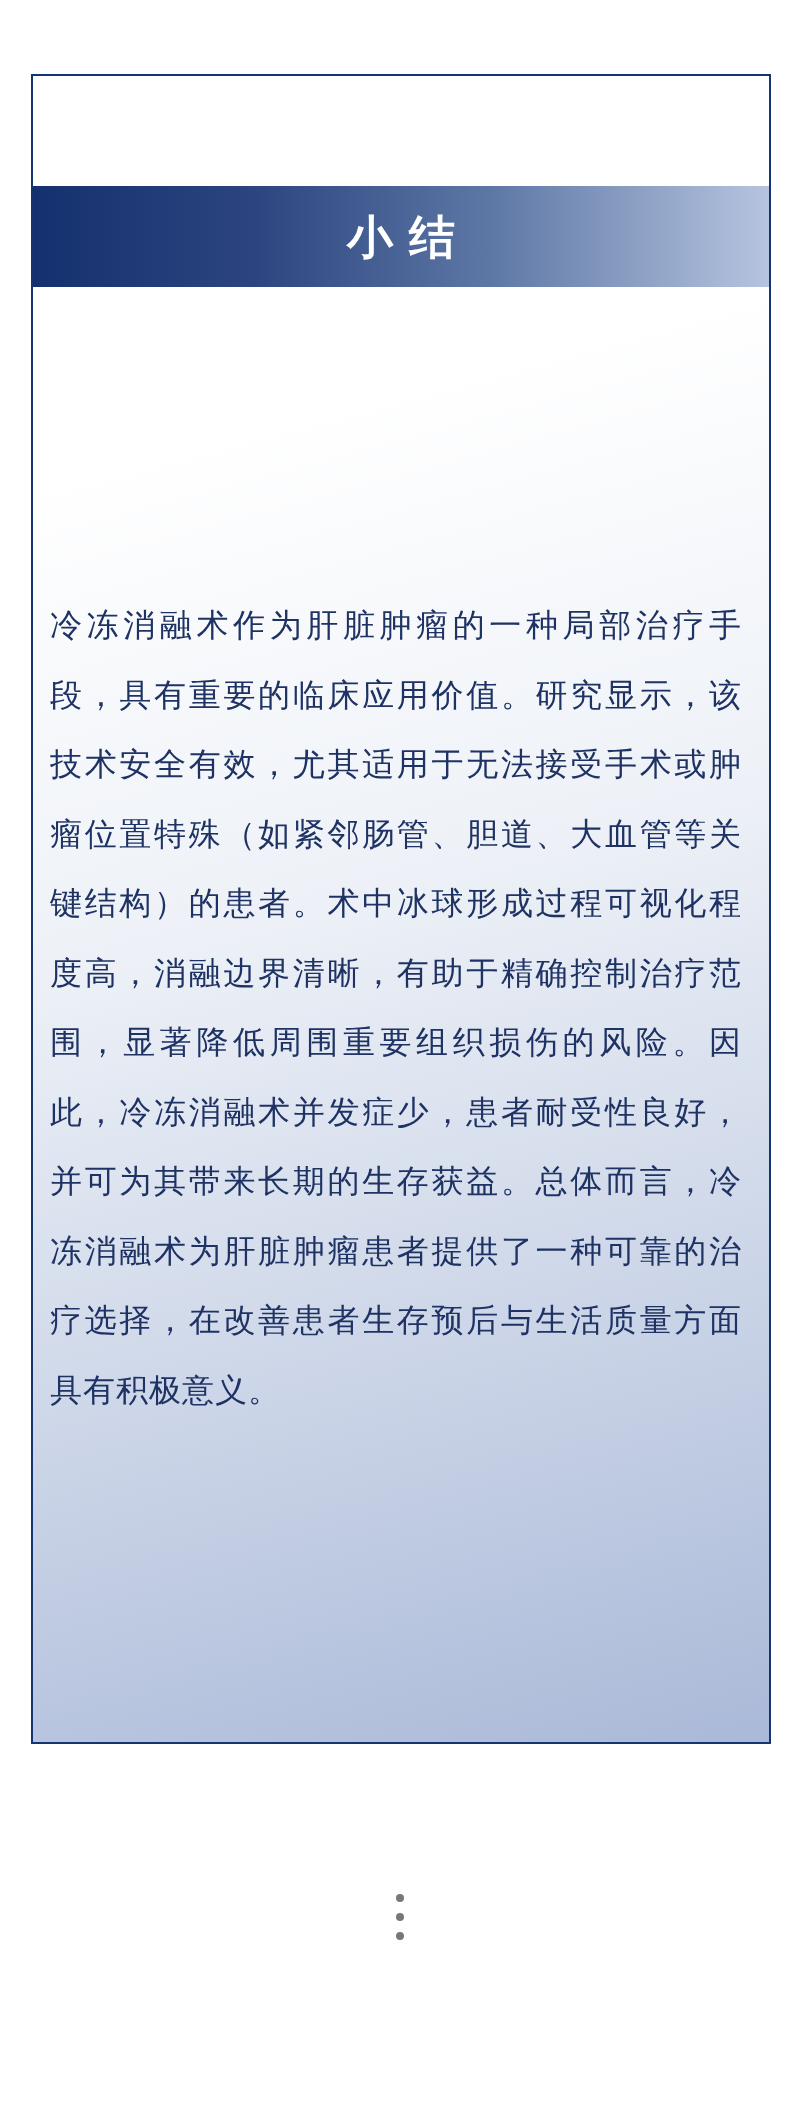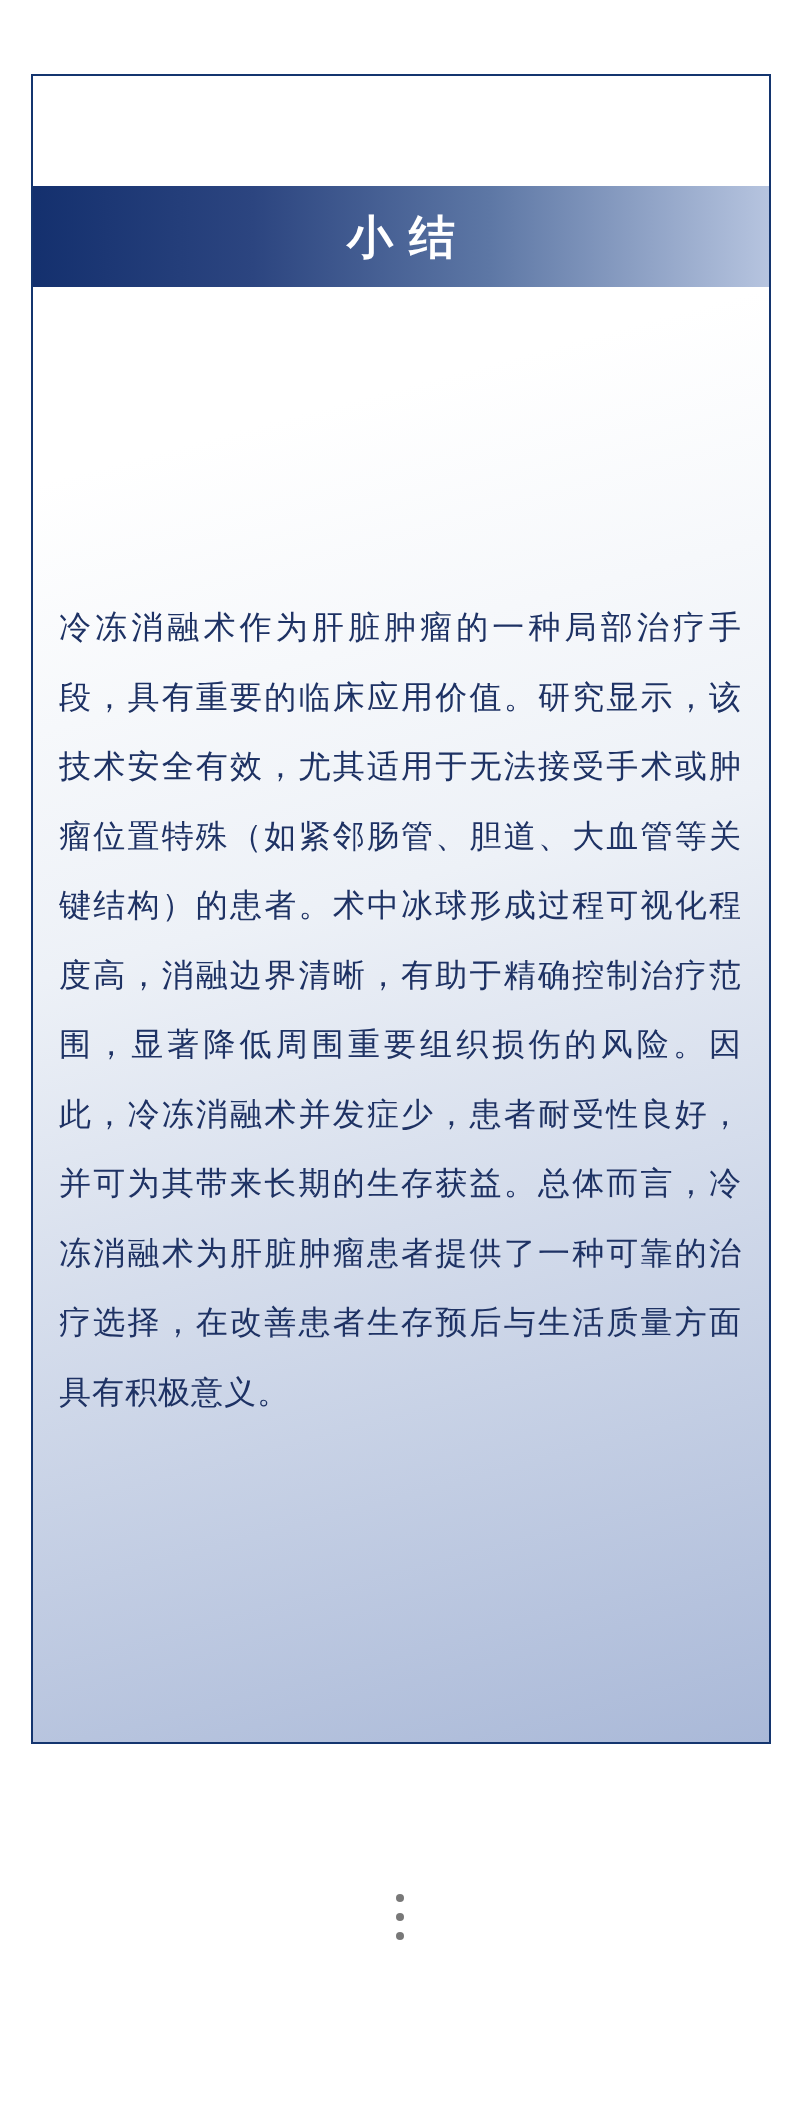--- a/index.html
+++ b/index.html
@@ -47,22 +47,23 @@
     letter-spacing: 16px;
     text-indent: 16px;
     line-height: 1;
     white-space: nowrap;
     text-align: center;
   }
   .card-body {
     flex: 1 1 auto;
     box-sizing: border-box;
     background: linear-gradient(165deg, #ffffff 12%, #edf1f7 42%, #aab9d8 100%);
-    padding: 306px 27px 0 26px;
+    padding: 306px 27px 0 17px;
     overflow: hidden;
+    font-family: Liberation Mono, monospace;
   }
   .paragraph {
     margin: 0;
     font-size: 32px;
     line-height: 69.5px;
     color: #1e3264;
     text-align: justify;
     text-justify: inter-character;
     letter-spacing: 1px;
     word-break: break-all;

